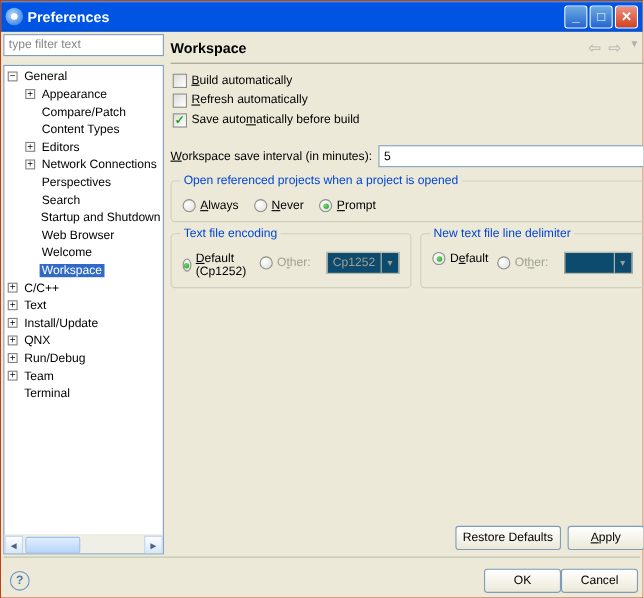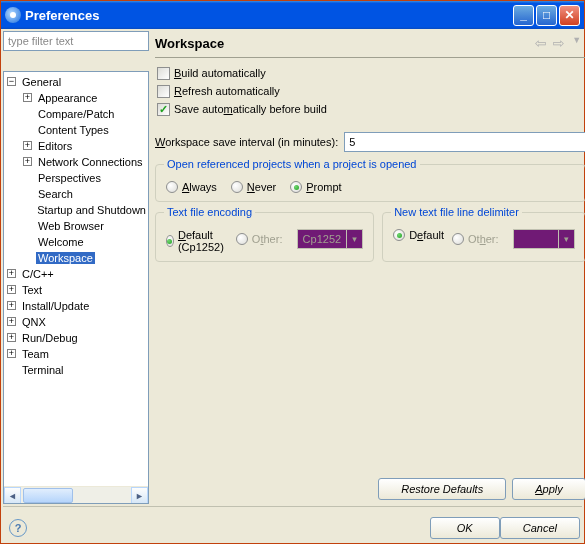--- a/index.html
+++ b/index.html
@@ -12,21 +12,21 @@
 .titlebar .title { font-weight: bold; font-size: 13px; flex: 1; }
 .win-btns { display: flex; gap: 2px; }
 .win-btn { width: 21px; height: 21px; border: 1px solid #fff; border-radius: 3px; display: flex; align-items: center; justify-content: center; color: #fff; font-weight: bold; font-size: 12px; cursor: default; }
 .win-btn.min, .win-btn.max { background: linear-gradient(to bottom, #6cace0, #2565d0); }
 .win-btn.close { background: linear-gradient(to bottom, #f09080, #d04020); }
 
 .content { flex: 1; background: #ece9d8; display: flex; flex-direction: column; padding: 2px; }
 .main-area { flex: 1; display: flex; gap: 6px; }
 
 .left-panel { width: 146px; display: flex; flex-direction: column; }
-.filter-input { background: #fff; border: 1px solid #7f9db9; height: 20px; padding: 2px 4px; color: #888; margin-bottom: 20px; }
+.filter-input { background: #fff; border: 1px solid #7f9db9; height: 20px; padding: 2px 4px; color: #888; margin-bottom: 8px; }
 .tree-wrap { flex: 1; background: #fff; border: 1px solid #7f9db9; overflow: hidden; position: relative; }
 .tree { padding: 2px 0; }
 .tree-node { white-space: nowrap; height: 16px; display: flex; align-items: center; cursor: default; }
 .ind { display:inline-block; width: 16px; height:16px; position:relative; }
 .exp { width: 9px; height: 9px; border: 1px solid #808080; background:#fff; display:inline-flex; align-items:center; justify-content:center; font-size:9px; line-height:1; color:#000; position:absolute; left:3px; top:3px; }
 .node-label { padding: 0 2px; }
 .node-label.sel { background: #316ac5; color: #fff; }
 .hscroll { height: 17px; background: #ece9d8; border-top: 1px solid #ece9d8; display:flex; position:absolute; bottom:0; left:0; right:0; }
 .sc-btn { width:17px; height:17px; background: linear-gradient(#fdfdfd,#d6e7f7); border:1px solid #b8d6fb; display:flex; align-items:center; justify-content:center; color:#4d6185; font-size:9px; }
 .sc-track { flex:1; background:#efefe7; position:relative; }
@@ -50,27 +50,27 @@
 .groupbox { border: 1px solid #d0d0bf; border-radius: 4px; padding: 16px 10px 8px 10px; position: relative; margin-bottom: 10px; }
 .groupbox .legend { position: absolute; top: -7px; left: 8px; background: #ece9d8; padding: 0 3px; color: #0046d5; }
 .radio-row { display: flex; gap: 14px; align-items:center; }
 .radio-row.vert { flex-direction: row; align-items:flex-start; gap:8px; }
 .radio-item { display:flex; align-items:center; gap:4px; }
 .radio { width:12px; height:12px; border:1px solid #8e8f8f; border-radius:50%; background: radial-gradient(circle at 35% 35%, #fff, #dcdcd7); display:flex; align-items:center; justify-content:center; }
 .radio.sel::after { content:""; width:5px; height:5px; background: radial-gradient(circle at 35% 35%, #72d672, #21a121); border-radius:50%; display:block; }
 
 .two-col { display: flex; gap: 8px; }
 .two-col .groupbox { flex:1; }
-.combo { display:inline-flex; align-items:center; border:1px solid #c0c0b0; background:#701a75; height:20px; }
+.combo { display:inline-flex; align-items:center; border:1px solid #c0c0b0; background:#0c4a6e; height:20px; }
 .combo span { padding: 0 5px; color:#a0a090; min-width:44px; display:inline-block; }
 .combo .dd { width:16px; height:18px; border-left:1px solid #c0c0b0; display:flex; align-items:center; justify-content:center; color:#a0a090; font-size:9px; }
 .dim { color:#a0a090; }
 
 .btn-row { display:flex; justify-content:flex-end; gap:6px; padding: 4px 0; }
-.btn { min-width: 70px; height: 22px; border:1px solid #7f9db9; border-radius:3px; background: linear-gradient(#fff,#ece9d8); padding: 0 22px; display:flex; align-items:center; justify-content:center; cursor:default;font-style:italic; }
+.btn { min-width: 70px; height: 22px; border:1px solid #7f9db9; border-radius:3px; background: linear-gradient(#fff,#ece9d8); padding: 0 3px; display:flex; align-items:center; justify-content:center; cursor:default; }
 .btn.wide { min-width: 96px; }
 
 .sep { height:1px; background:#c0c0b0; margin: 2px 0 6px 0; }
 .footer { display:flex; align-items:center; padding: 4px 2px 2px 2px; }
 .help-icon { width:18px; height:18px; border:1px solid #6698c8; border-radius:50%; color:#4a7ab0; display:flex; align-items:center; justify-content:center; font-weight:bold; margin-left:4px; }
 .footer .spacer { flex:1; }
 </style>
 </head>
 <body>
 

